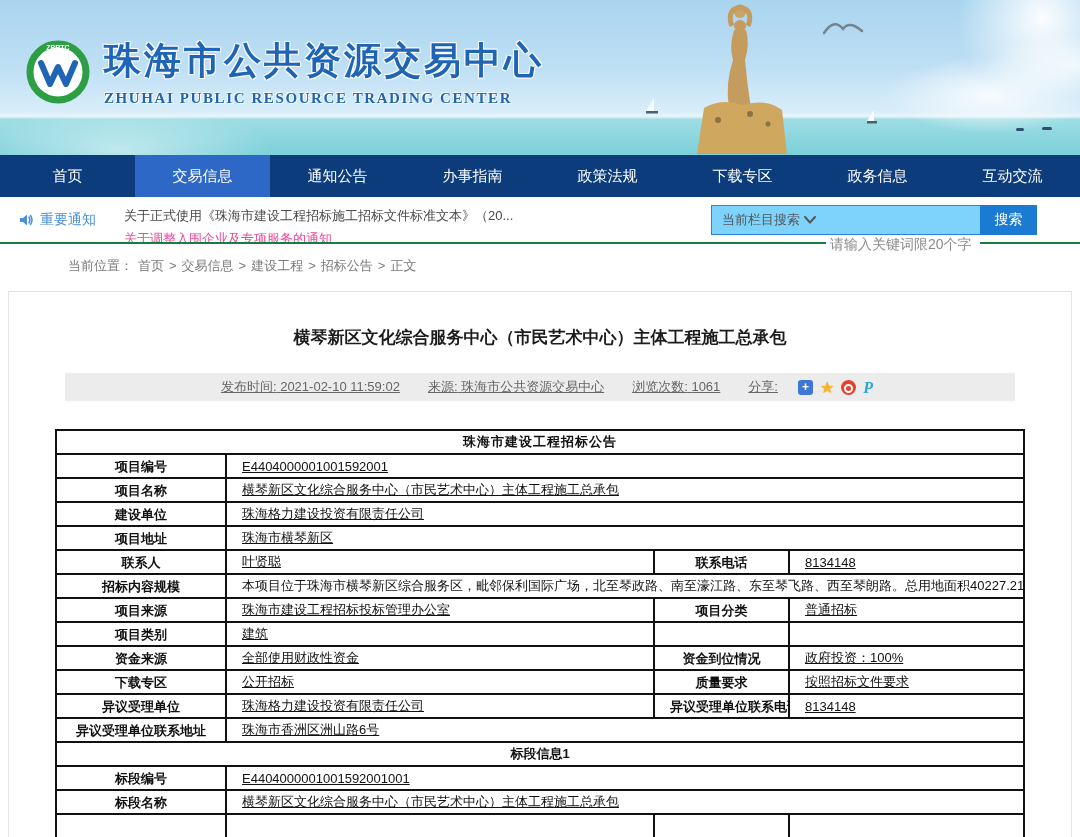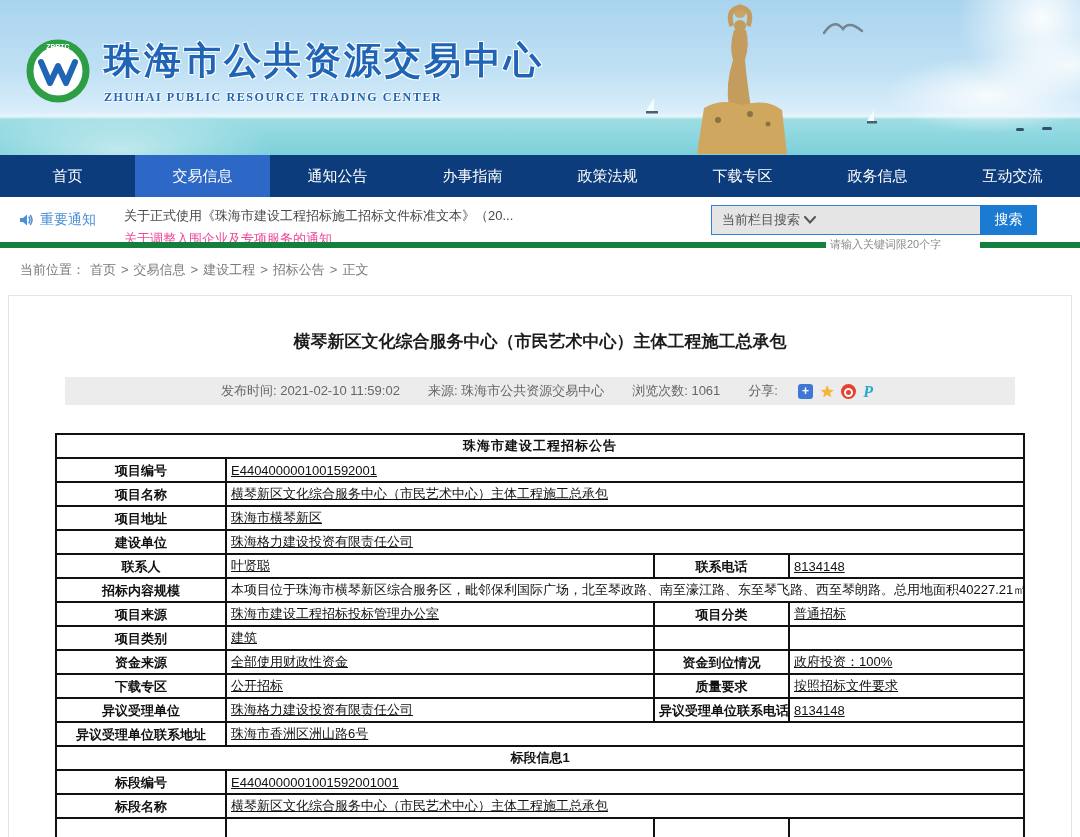--- a/index.html
+++ b/index.html
@@ -12,80 +12,80 @@
     background:
       radial-gradient(circle at 1042px 18px, rgba(255,255,255,.95), rgba(255,255,255,0) 85px),
       radial-gradient(ellipse 150px 55px at 990px 95px, rgba(255,255,255,.85), rgba(255,255,255,0) 70%),
       radial-gradient(ellipse 120px 45px at 1070px 65px, rgba(255,255,255,.75), rgba(255,255,255,0) 70%),
       radial-gradient(ellipse 220px 60px at 120px 150px, rgba(255,255,255,.5), rgba(255,255,255,0) 70%),
       linear-gradient(180deg,#a9d4ef 0%,#bfe0f4 45%,#d9edfa 72%,#e8f5fb 75%,#9edde4 77%,#7bd0da 100%);}
   .logo-wrap{position:absolute;left:26px;top:36px;display:flex;align-items:center;gap:14px;}
   .logo-titles .cn{font-size:37px;font-weight:bold;color:#1f64b5;letter-spacing:3px;
      text-shadow:1px 1px 0 rgba(255,255,255,.9),-1px -1px 0 rgba(255,255,255,.9),1px -1px 0 rgba(255,255,255,.9),-1px 1px 0 rgba(255,255,255,.9);}
   .logo-titles .en{font-family:"Liberation Serif","DejaVu Serif",serif;font-weight:bold;
-     font-size:12px;color:#2064b2;letter-spacing:1.6px;margin-top:4px;
+     font-size:15px;color:#2064b2;letter-spacing:1.6px;margin-top:4px;
      text-shadow:1px 1px 0 rgba(255,255,255,.9),-1px -1px 0 rgba(255,255,255,.9);}
   .statue{position:absolute;left:688px;top:2px;}
   .gull{position:absolute;left:822px;top:16px;}
   .boat{position:absolute;}
   .boat1{left:645px;top:98px;}
   .boat2{left:866px;top:110px;}
   .speck{position:absolute;width:8px;height:3px;background:#31506e;border-radius:2px;}
   .speck1{left:1016px;top:128px;}
   .speck2{left:1042px;top:127px;width:10px;}
 
   
   .nav{height:42px;background:#0d3c7c;display:flex;}
   .nav-item{flex:1;display:flex;align-items:center;justify-content:center;
     color:#fff;font-size:15px;cursor:pointer;}
   .nav-item.active{background:#2d68c6;}
 
   
-  .ticker-bar{height:45px;background:#fff;border-bottom:6px solid #15803d;
+  .ticker-bar{height:45px;background:#fff;border-bottom:2px solid #15803d;
     position:relative;display:flex;align-items:center;}
   .notice-label{margin-left:18px;display:flex;align-items:center;gap:6px;
     color:#4a90d8;font-size:14px;flex:0 0 auto;}
   .ticker{margin-left:28px;width:560px;height:34px;overflow:hidden;position:relative;top:5px;}
   .ticker-line{font-size:13px;color:#4a4a4a;line-height:16px;margin-bottom:7px;
     white-space:nowrap;overflow:hidden;cursor:pointer;}
   .ticker-line.clipped{color:#ec4899;}
   .search-wrap{position:absolute;right:43px;top:8px;height:30px;display:flex;}
-  .search-box{display:flex;align-items:center;border:1px solid #2f83d6;background:#e5e5e5;height:28px;}
+  .search-box{display:flex;align-items:center;border:1px solid #2f83d6;background:#7dd3fc;height:28px;}
   .search-select{width:104px;display:flex;align-items:center;gap:4px;padding-left:10px;
     font-size:13px;color:#555;cursor:pointer;overflow:hidden;white-space:nowrap;}
   .search-select .sel-text{max-width:78px;overflow:hidden;white-space:nowrap;}
-  .search-input{width:146px;border:none;outline:none;font-size:11px;color:#333;padding:0 4px;margin-top:47px;}
+  .search-input{width:146px;border:none;outline:none;font-size:14px;color:#333;padding:0 4px;margin-top:47px;}
   .search-input::placeholder{color:#8a8a8a;}
   .search-btn{width:57px;height:30px;background:#1b7ad2;color:#fff;border:none;
     font-size:14px;cursor:pointer;margin:-1px -1px -1px 0;}
 
   
-  .breadcrumb{padding:13px 0 11px 20px;font-size:13px;color:#7a7a7a;}
+  .breadcrumb{padding:13px 0 11px 20px;font-size:13px;color:#7a7a7a;margin-left:48px;}
   .bc-item{margin:0 5px;cursor:pointer;}
   .bc-sep{color:#7a7a7a;}
 
   
   .card{margin:5px 8px 0;border:1px solid #e4e4e4;background:#fff;min-height:560px;}
   .article-title{margin:34px 20px 0;text-align:center;font-size:17px;font-weight:bold;color:#1c1c1c;}
   .meta-bar{margin:24px auto 0;width:950px;height:28px;background:#ececec;
     display:flex;align-items:center;justify-content:center;font-size:13px;color:#666;}
-  .meta-group{margin:0 14px;white-space:nowrap;}
+  .meta-group{margin:0 14px;white-space:nowrap;text-decoration:underline;}
   .share-icons{display:inline-flex;align-items:center;gap:7px;margin-left:6px;}
   .share-icon{display:inline-block;cursor:pointer;}
   .ic-qq{width:15px;height:15px;background:#3e77d6;color:#fff;border-radius:3px;
     font:bold 12px/15px "Liberation Sans",sans-serif;text-align:center;}
   .ic-star{color:#f8b62b;font-size:16px;line-height:15px;text-shadow:0 0 1px #e08a14;}
   .ic-weibo{width:15px;height:15px;border-radius:50%;background:#e6412d;position:relative;}
   .ic-weibo::after{content:"";position:absolute;left:3px;top:4px;width:5px;height:5px;
     border:2px solid #fff;border-radius:50%;}
   .ic-p{color:#2ba8cb;font:italic bold 16px/15px "Liberation Serif",serif;}
 
   
   table.ann{border-collapse:collapse;width:968px;margin:28px auto 0;table-layout:fixed;}
-  table.ann td{border:2px solid #111;font-size:13px;color:#111;padding:1px 4px;
+  table.ann td{border:2px solid #111;font-size:13px;color:#111;padding:1px 15px;
     height:20px;overflow:hidden;white-space:nowrap;}
   td.lbl{font-weight:bold;text-align:center;white-space:normal;padding:1px 2px;line-height:15px;}
   td.val{text-align:left;text-decoration:underline;}
   td.wrap{white-space:normal;line-height:17.5px;padding:3px 7px;text-align:left;}
   td.title-cell{font-size:21px;font-weight:bold;text-align:center;padding:3px 0;letter-spacing:1px;}
   td.section-cell{font-size:15px;font-weight:bold;text-align:center;padding:2px 0;}
   td.partial{height:12px;}
 </style>
 </head>
 <body>
@@ -212,26 +212,26 @@
           </tr>
           <tr>
             <td class="lbl">项目编号</td>
             <td class="val" colspan="3">E4404000001001592001</td>
           </tr>
           <tr>
             <td class="lbl">项目名称</td>
             <td class="val" colspan="3">横琴新区文化综合服务中心（市民艺术中心）主体工程施工总承包</td>
           </tr>
           <tr>
+            <td class="lbl">建设单位</td>
+            <td class="val" colspan="3">珠海格力建设投资有限责任公司</td>
+          </tr>
+          <tr>
             <td class="lbl">项目地址</td>
             <td class="val" colspan="3">珠海市横琴新区</td>
-          </tr>
-          <tr>
-            <td class="lbl">建设单位</td>
-            <td class="val" colspan="3">珠海格力建设投资有限责任公司</td>
           </tr>
           <tr>
             <td class="lbl">联系人</td>
             <td class="val">叶贤聪</td>
             <td class="lbl">联系电话</td>
             <td class="val">8134148</td>
           </tr>
           <tr>
             <td class="lbl">招标内容规模</td>
             <td class="wrap" colspan="3">本项目位于珠海市横琴新区综合服务区，毗邻保利国际广场，北至琴政路、南至濠江路、东至琴飞路、西至琴朗路。总用地面积40227.21㎡，总建筑面积为 142560.5 平方米(其中：地上建筑面积79909.9 平方米，地下建筑面积 62650.6 平方米，结构最大单跨跨度为45.6米)，建设内容主要包括图书文献阅览中心、文艺活动中心、文化展示中心、地下室等建筑工程，以及室外绿化广场、道路、照明等配套。工程设2层地下室（以上具体以设计文件为准）。招标内容主要包括内支撑拆除及换撑、建筑、结构、给排水、电气、消防、暖通、人防、幕墙、景观、海绵城市，绿色建筑等内容，具体施工范围及内容详见施工图纸及工程量清单。招标人有权对工程施工范围及内容进行增减，中标人对此无异议。</td>

